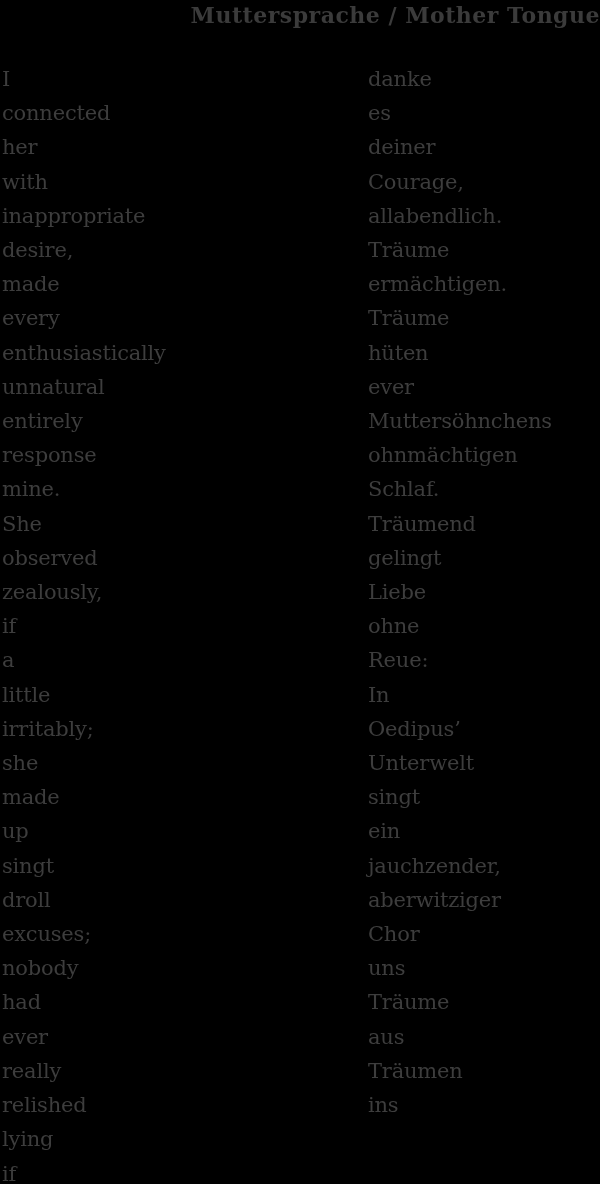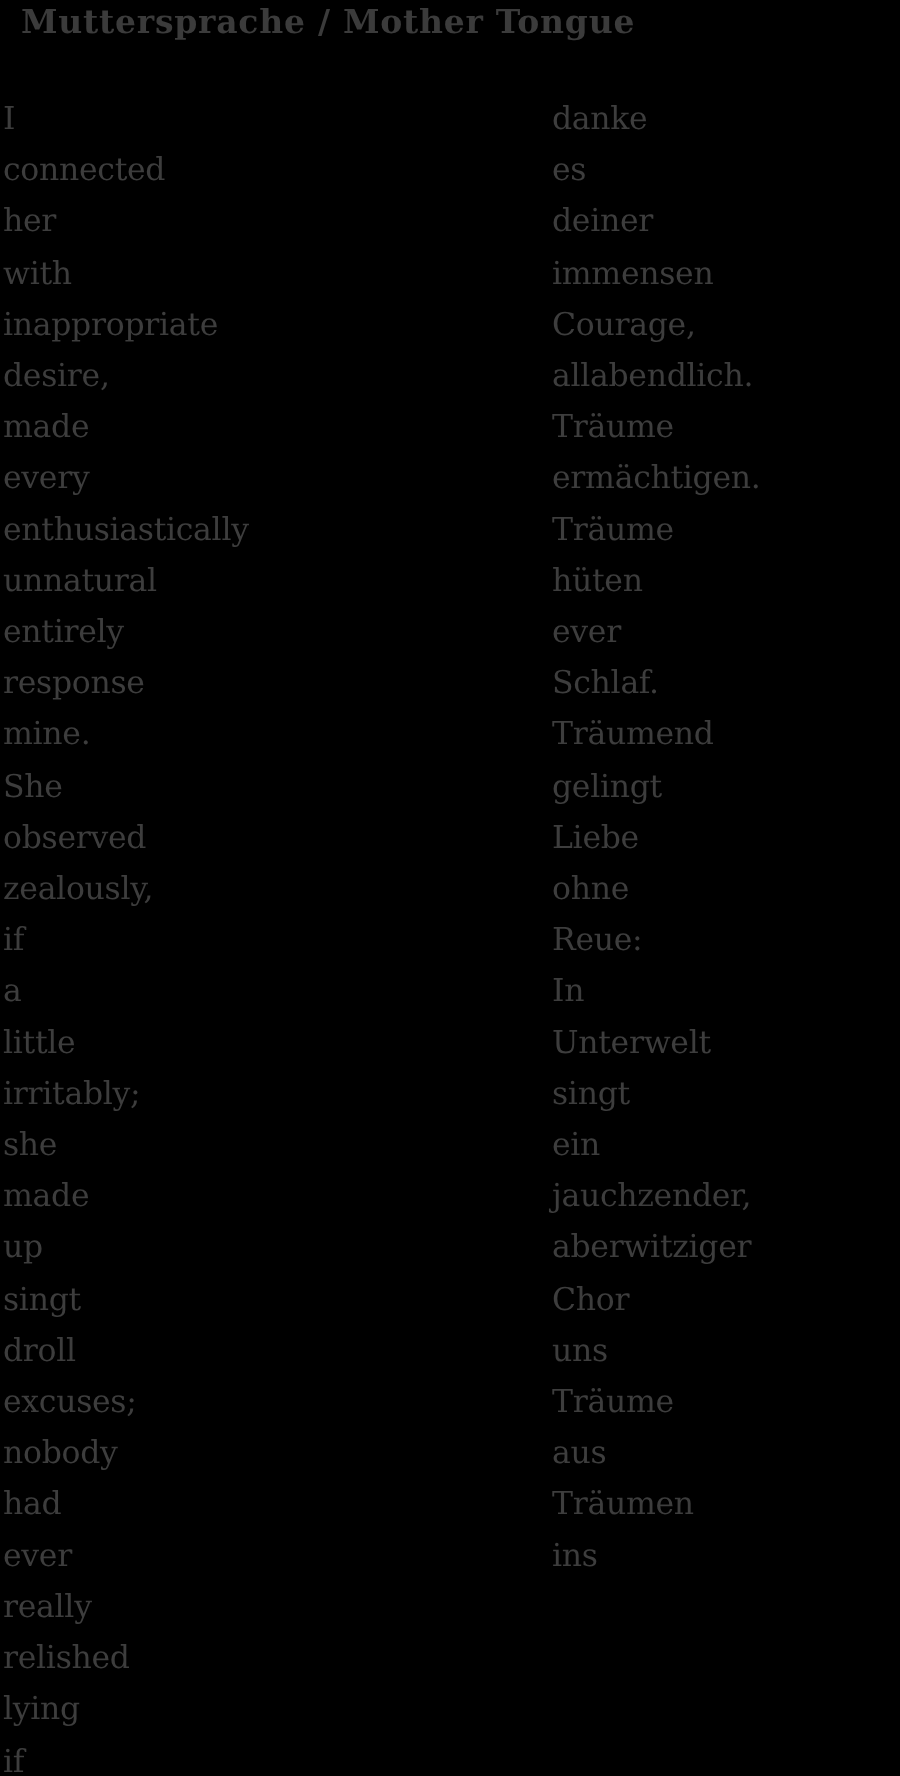--- a/index.html
+++ b/index.html
@@ -17,29 +17,28 @@
     position: relative;
     width: 600px;
     height: 1184px;
     background: #000000;
   }
   .title {
     position: absolute;
     top: 0px;
     left: 0px;
     width: 600px;
-    text-align: left;
+    text-align: right;
     font-family: "DejaVu Serif", serif;
     font-size: 22px;
     font-weight: 700;
     letter-spacing: 0.5px;
     color: #3b3b3b;
     padding-top: 2px;
     box-sizing: border-box;
-    padding-left: 14px;
   }
   .columns {
     position: absolute;
     top: 62px;
     left: 0px;
     width: 600px;
     display: flex;
     flex-direction: row;
   }
   .col {
@@ -104,35 +103,37 @@
         <div class="word">ever</div>
         <div class="word">really</div>
         <div class="word">relished</div>
         <div class="word">lying</div>
         <div class="word">if</div>
       </div>
     <div class="col col-right">
         <div class="word">danke</div>
         <div class="word">es</div>
         <div class="word">deiner</div>
-        <div class="word">immensen</div>
         <div class="word">Courage,</div>
         <div class="word">allabendlich.</div>
         <div class="word">Träume</div>
         <div class="word">ermächtigen.</div>
         <div class="word">Träume</div>
         <div class="word">hüten</div>
         <div class="word">ever</div>
+        <div class="word">Muttersöhnchens</div>
+        <div class="word">ohnmächtigen</div>
         <div class="word">Schlaf.</div>
         <div class="word">Träumend</div>
         <div class="word">gelingt</div>
         <div class="word">Liebe</div>
         <div class="word">ohne</div>
         <div class="word">Reue:</div>
         <div class="word">In</div>
+        <div class="word">Oedipus’</div>
         <div class="word">Unterwelt</div>
         <div class="word">singt</div>
         <div class="word">ein</div>
         <div class="word">jauchzender,</div>
         <div class="word">aberwitziger</div>
         <div class="word">Chor</div>
         <div class="word">uns</div>
         <div class="word">Träume</div>
         <div class="word">aus</div>
         <div class="word">Träumen</div>

